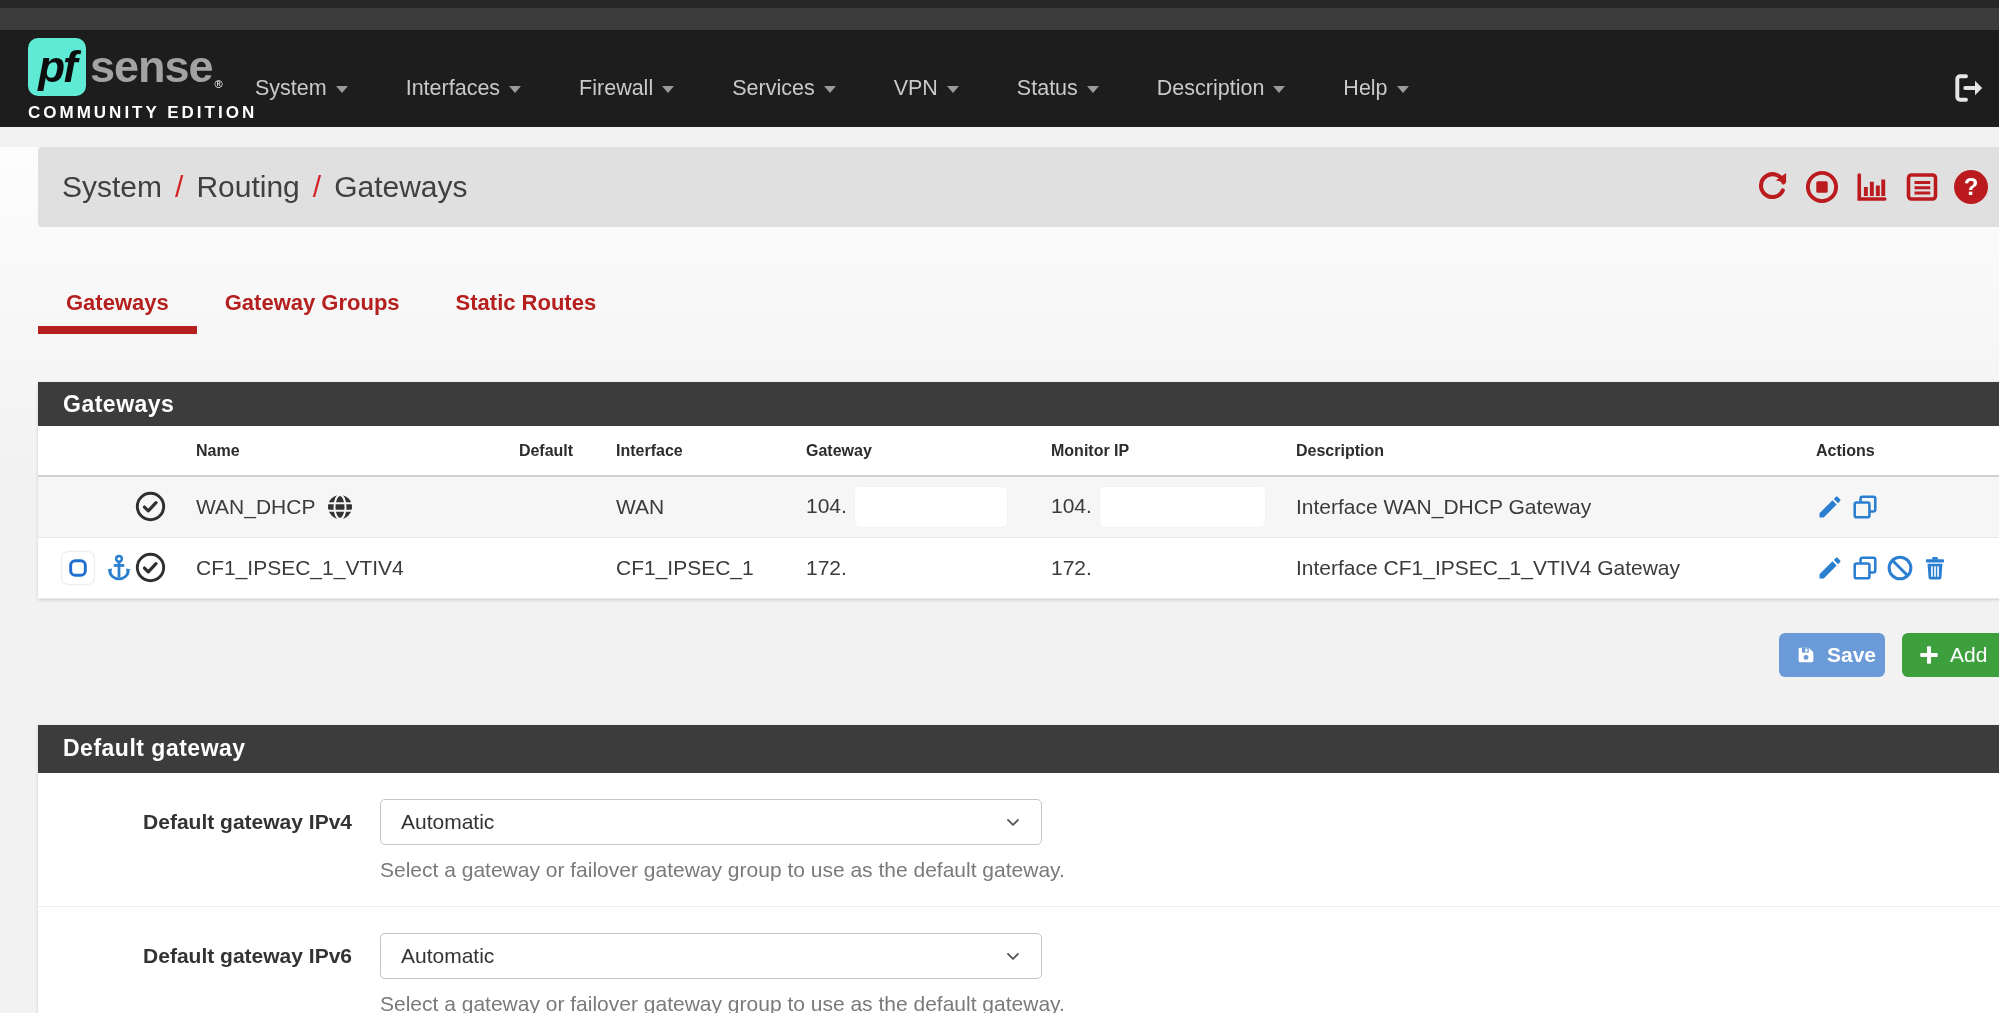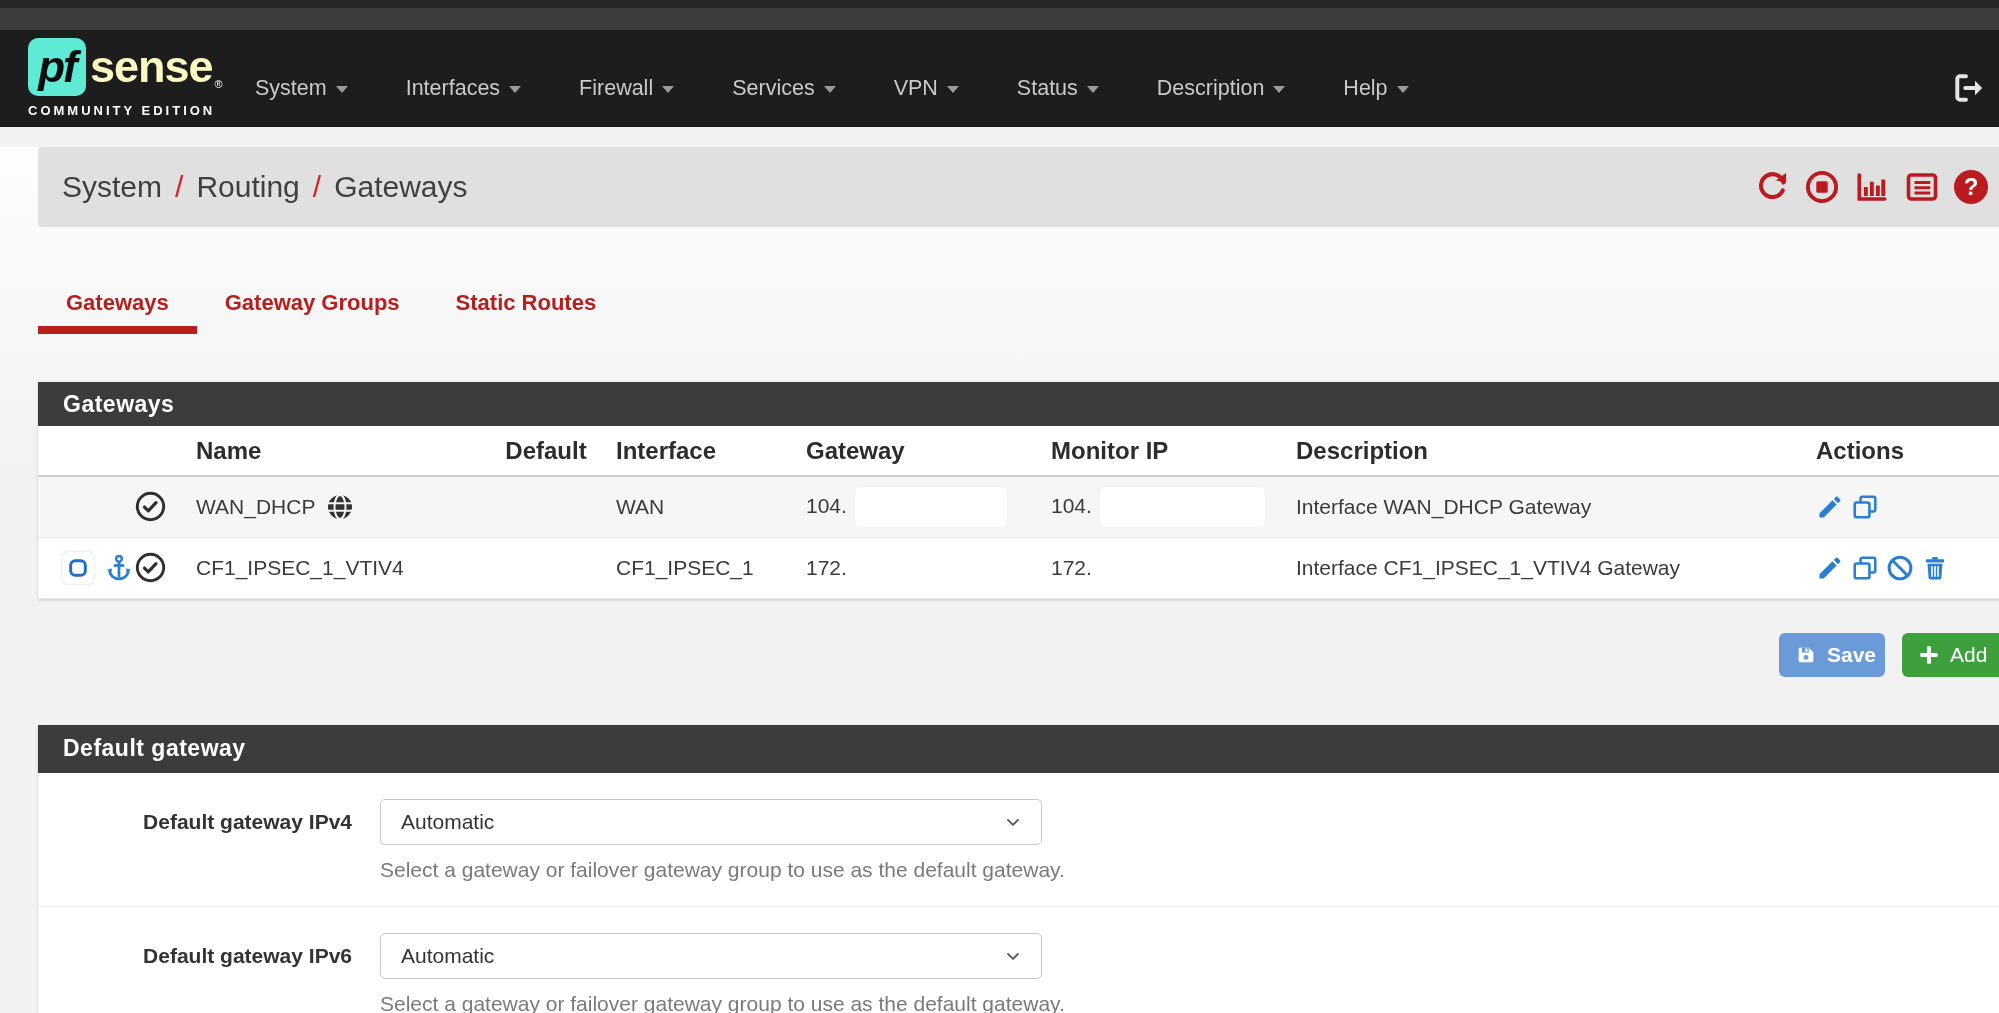--- a/index.html
+++ b/index.html
@@ -10,23 +10,23 @@
   .chrome-strip-1 { height:8px; background:#272727; }
   .chrome-strip-2 { height:22px; background:#3c3c3c; }
 
   
   .navbar { position:relative; height:97px; background:#1d1d1d; }
   .brand { position:absolute; left:28px; top:8px; }
   .brand-row { display:flex; align-items:center; }
   .pf-box { width:58px; height:58px; background:#5eead4; border-radius:10px;
     display:flex; align-items:center; justify-content:center; }
   .pf-box span { font-style:italic; font-weight:bold; font-size:44px; color:#0d0d0d; letter-spacing:-2px; }
-  .sense-txt { color:#fef9c3; font-weight:bold; font-size:45px; letter-spacing:-1px; margin-left:4px; }
+  .sense-txt { color:#a3a3a3; font-weight:bold; font-size:45px; letter-spacing:-1px; margin-left:4px; }
   .reg-mark { color:#fff; font-size:11px; align-self:flex-end; margin:0 0 6px 2px; }
-  .edition { color:#fff; font-size:13px; font-weight:bold; letter-spacing:3px; margin-top:7px; }
+  .edition { color:#fff; font-size:17px; font-weight:bold; letter-spacing:3px; margin-top:7px;text-align:center; }
   .nav-menu { position:absolute; left:226px; top:36px; height:44px; display:flex; align-items:center; list-style:none; }
   .nav-item { padding:0 29px; color:#c9c9c9; font-size:21.5px; display:flex; align-items:center; gap:9px; cursor:pointer; }
   .caret { width:0; height:0; border-left:6px solid transparent; border-right:6px solid transparent;
     border-top:7px solid #9a9a9a; margin-top:3px; }
   .logout { position:absolute; right:12px; top:40px; color:#e6e6e6; }
 
   
   .page { height:886px; background:linear-gradient(#fdfdfd, #f2f2f2 330px); }
   .content { width:2047px; margin-left:38px; }
 
@@ -46,21 +46,21 @@
   .tab { font-size:22px; font-weight:600; color:#b5201f; padding:0 28px 18px 28px; position:relative; cursor:pointer; }
   .tab.active::after { content:""; position:absolute; left:0; right:0; bottom:0; height:8px; background:#b5201f; }
 
   
   .panel { margin-top:48px; background:#fff; box-shadow:0 1px 3px rgba(0,0,0,.15); }
   .panel-header { height:44px; background:#3c3c3c; display:flex; align-items:center; padding-left:25px; }
   .panel-title { color:#fff; font-size:23px; font-weight:bold; letter-spacing:.5px; }
 
   
   table.gw { width:100%; border-collapse:collapse; table-layout:fixed; font-size:21px; color:#3b3b3b; }
-  table.gw th { text-align:left; font-size:24px; color:#2c2c2c; height:50px; vertical-align:middle; }
+  table.gw th { text-align:left; font-size:16px; color:#2c2c2c; height:50px; vertical-align:middle; }
   table.gw thead tr { border-bottom:2px solid #cfcfcf; }
   table.gw td { height:61px; vertical-align:middle; }
   table.gw tbody tr { border-bottom:1px solid #e8e8e8; }
   table.gw tbody tr.striped { background:#f6f6f6; }
   .th-default { text-align:center !important; }
   .cell-flex { display:flex; align-items:center; gap:10px; }
   .row-toggles { display:flex; align-items:center; gap:10px; padding-left:24px; }
   .chip { width:32px; height:32px; background:#fff; border-radius:6px; box-shadow:0 0 2px rgba(0,0,0,.25);
     display:flex; align-items:center; justify-content:center; cursor:pointer; }
   .redact { display:inline-block; width:152px; height:40px; background:#fff; border-radius:5px;

